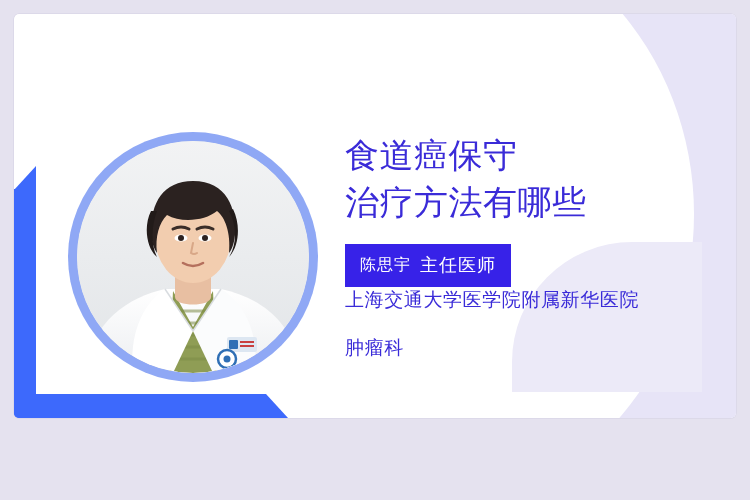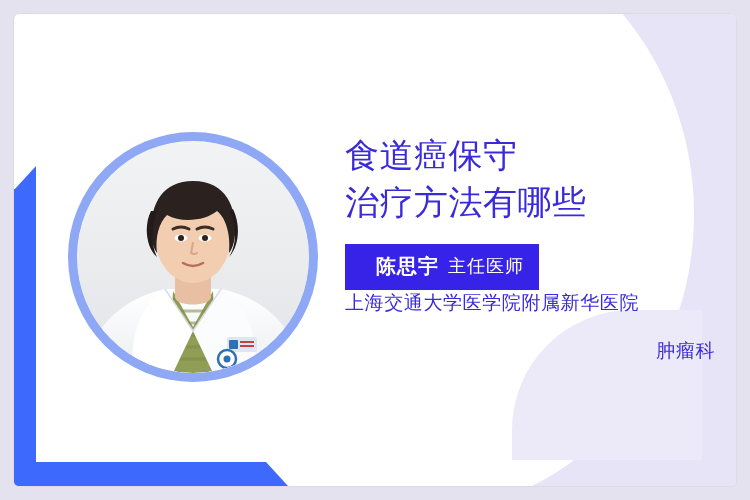--- a/index.html
+++ b/index.html
@@ -19,21 +19,21 @@
     overflow: hidden;
     background: #e5e2ef;            
   }
 
   
   .card-surface {
     position: absolute;
     left: 14px;
     top: 14px;
     width: 722px;
-    height: 472px;
+    height: 404px;
     background: #ffffff;
     border-radius: 5px;
     overflow: hidden;
     box-shadow: 0 0 0 0.5px rgba(180,176,205,0.35);
   }
 
   
   .deco-right-block {
     position: absolute;
     right: 0;
@@ -170,45 +170,43 @@
   }
   .name-badge {
     display: inline-block;
     margin-top: 18px;
     background: #3722e8;
     color: #ffffff;
     padding: 9px 15px 10px 15px;
     white-space: nowrap;
   }
   .name-badge .doctor-name {
-    font-size: 20px;
-    font-weight: 700;
+    font-size: 16px;
+    font-weight: 400;
     letter-spacing: 1px;
     vertical-align: middle;
-    margin-left: 16px;
   }
   .name-badge .doctor-title {
     font-size: 18px;
     font-weight: 400;
     letter-spacing: 1px;
     margin-left: 9px;
     vertical-align: middle;
     margin-top: 10px;
   }
   .affiliation {
     color: #3a2bd8;
     font-size: 19px;
     letter-spacing: 0.6px;
   }
   .department {
     color: #3a2bd8;
     font-size: 19px;
     letter-spacing: 0.6px;
     margin-top: 22px;
-    text-align: right;
   }
 </style>
 </head>
 <body>
 
 <div id="card-canvas">
 
   <div class="card-surface">
 
     <div class="deco-right-block"></div>

